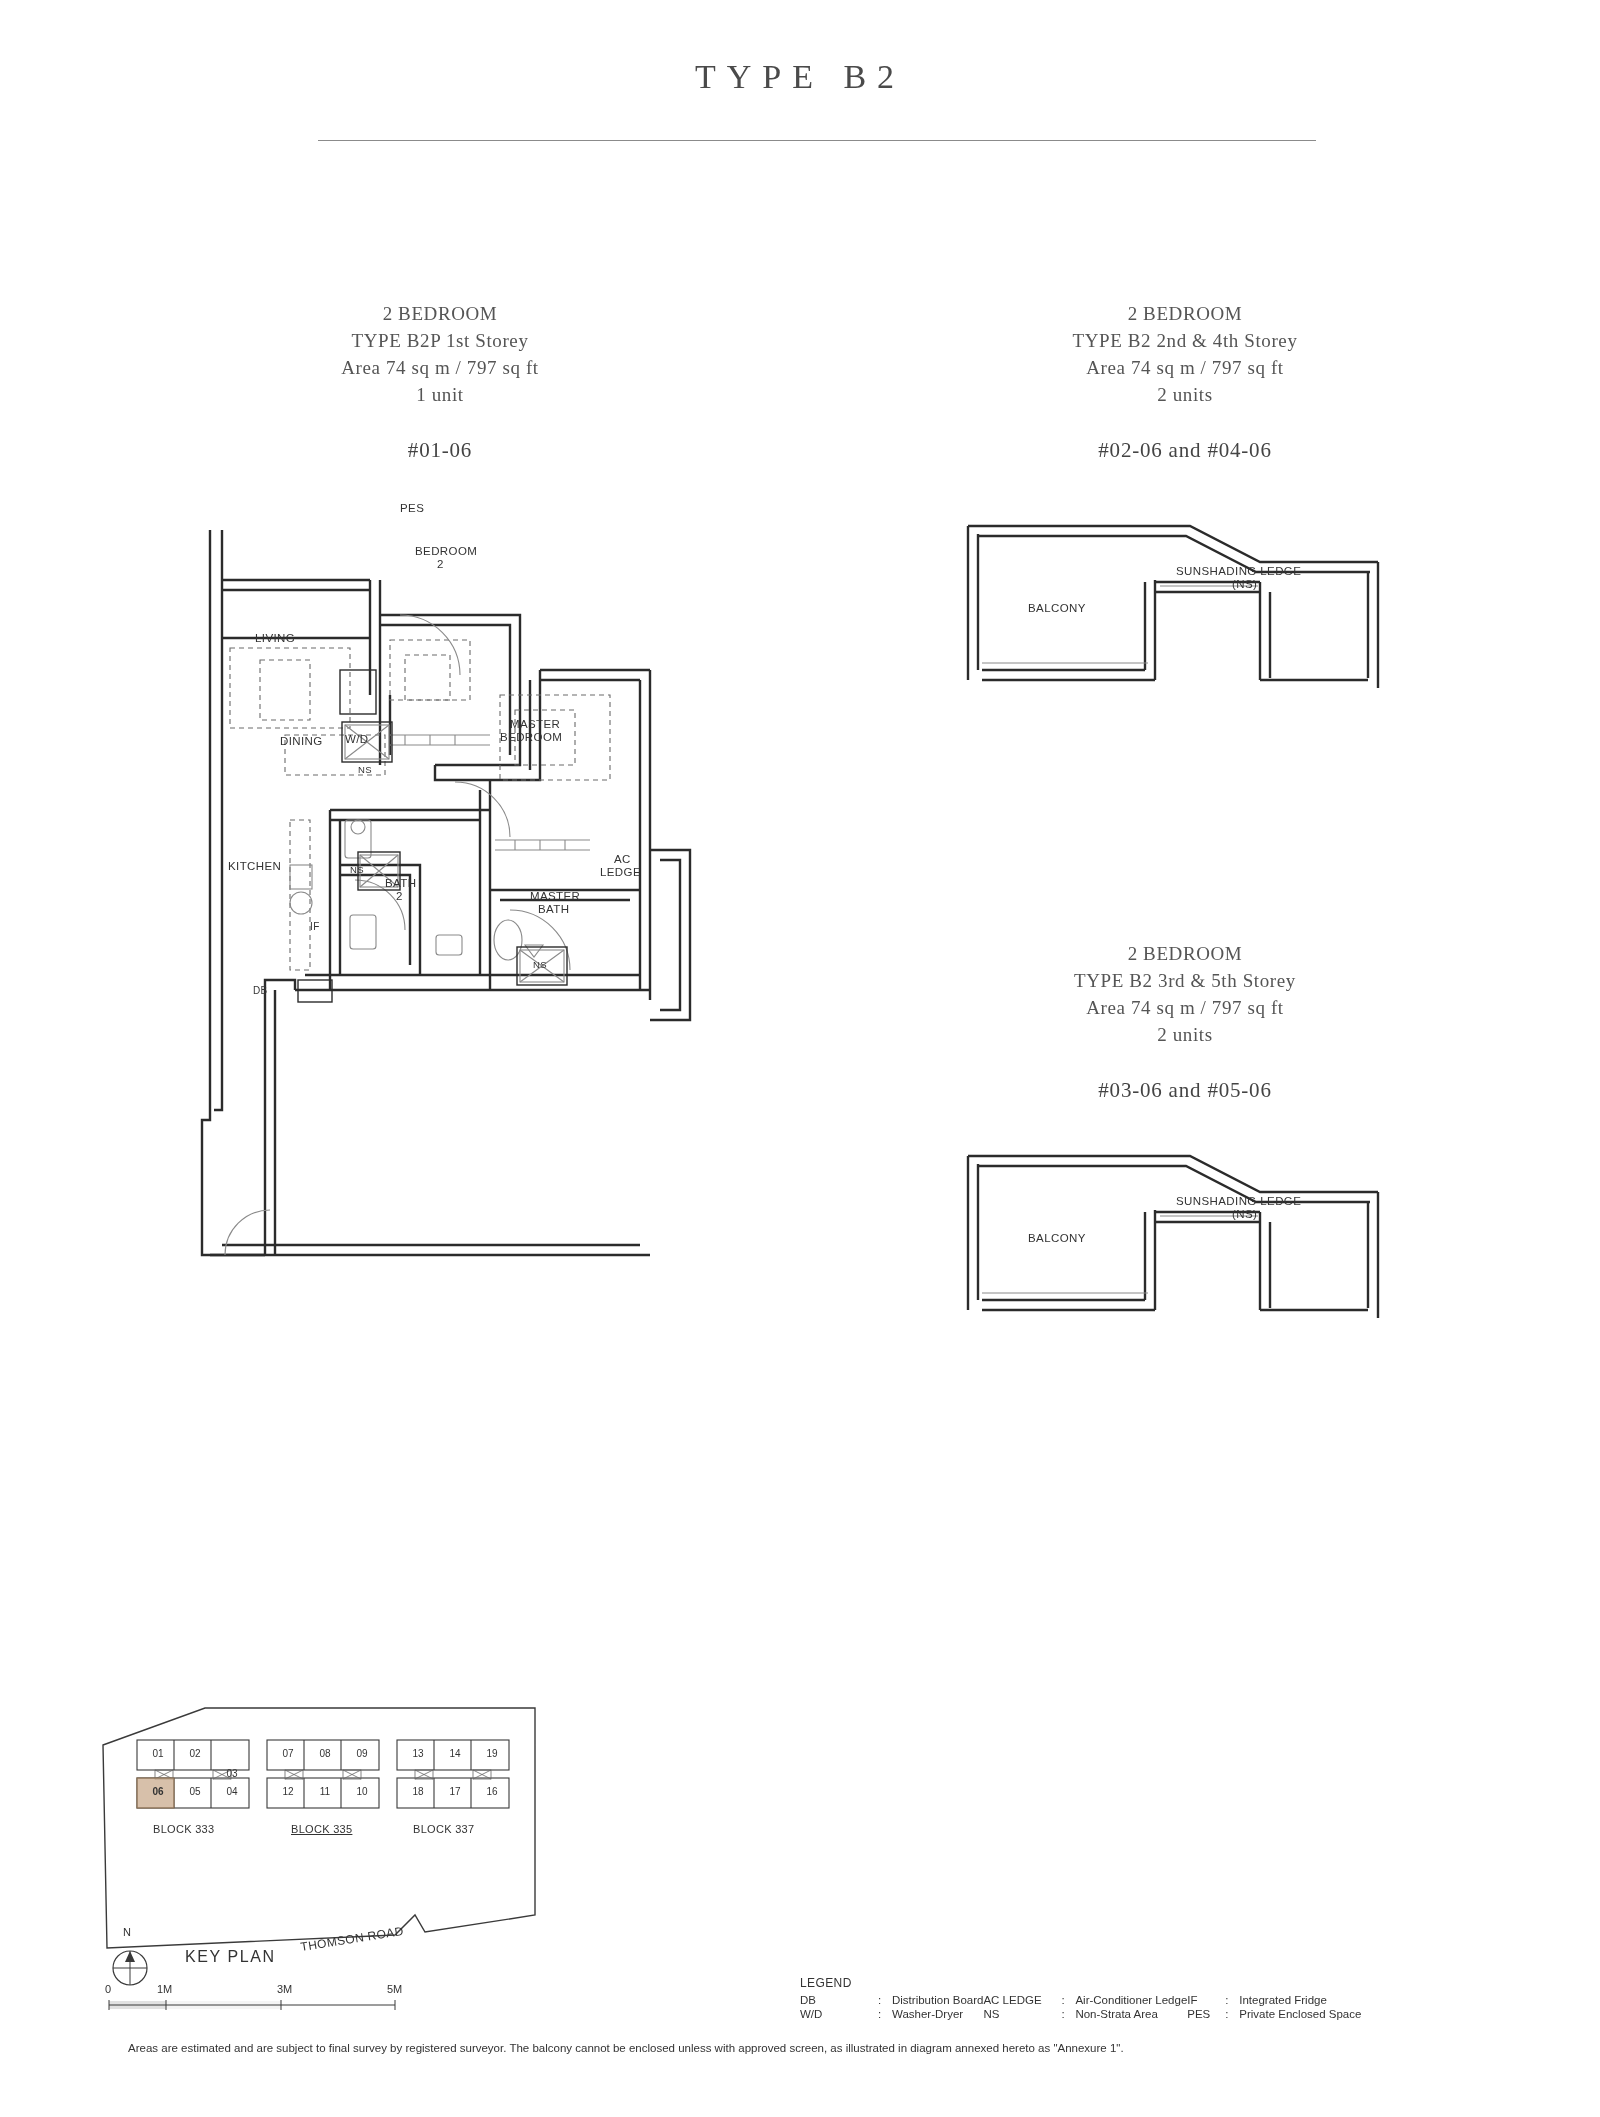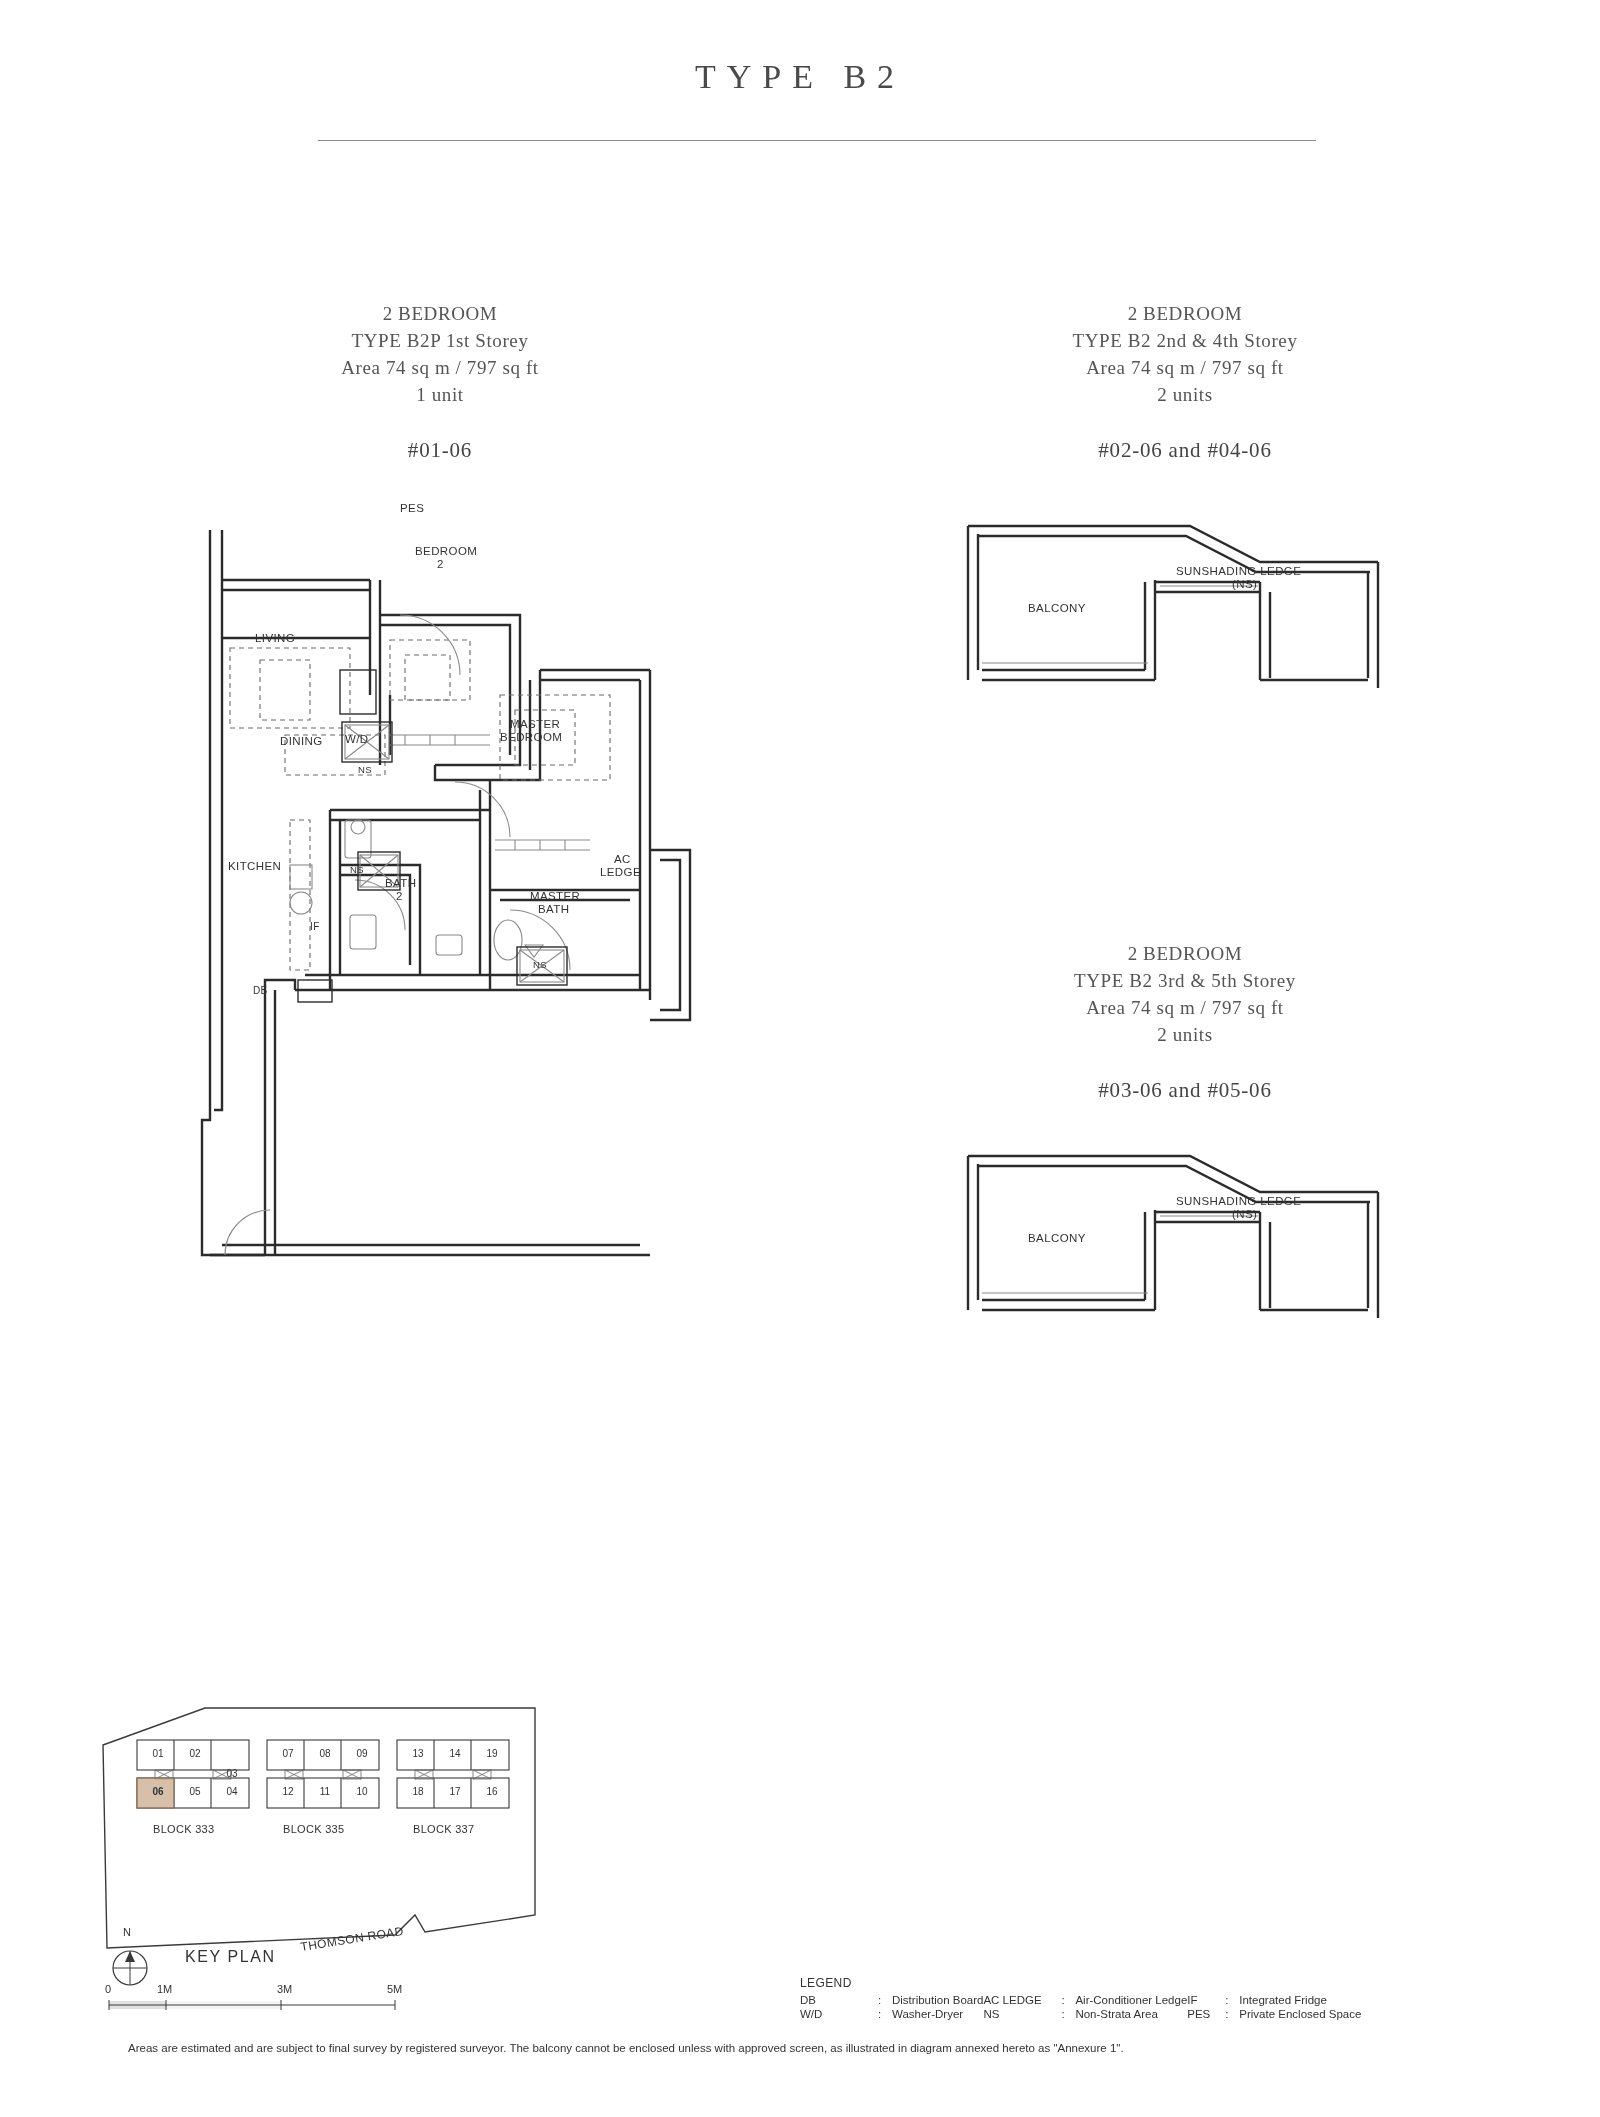--- a/index.html
+++ b/index.html
@@ -352,21 +352,21 @@
   <div class="kp-cell" style="left:252px;top:86px;width:30px;">10</div>
   
   <div class="kp-cell" style="left:308px;top:48px;width:30px;">13</div>
   <div class="kp-cell" style="left:345px;top:48px;width:30px;">14</div>
   <div class="kp-cell" style="left:382px;top:48px;width:30px;">19</div>
   <div class="kp-cell" style="left:308px;top:86px;width:30px;">18</div>
   <div class="kp-cell" style="left:345px;top:86px;width:30px;">17</div>
   <div class="kp-cell" style="left:382px;top:86px;width:30px;">16</div>
 
   <div class="kp-block" style="left:58px;top:123px;">BLOCK 333</div>
-  <div class="kp-block" style="left:188px;top:123px;">BLOCK 335</div>
+  <div class="kp-block" style="left:196px;top:123px;text-decoration:underline;">BLOCK 335</div>
   <div class="kp-block" style="left:318px;top:123px;">BLOCK 337</div>
 
   <div style="position:absolute;left:28px;top:226px;font-size:11px;color:#333;">N</div>
   <div style="position:absolute;left:205px;top:232px;font-size:12px;color:#333;transform:rotate(-9deg);letter-spacing:.4px;">THOMSON ROAD</div>
 
   <div class="scale-num" style="left:10px;top:283px;">0</div>
   <div class="scale-num" style="left:62px;top:283px;">1M</div>
   <div class="scale-num" style="left:182px;top:283px;">3M</div>
   <div class="scale-num" style="left:292px;top:283px;">5M</div>
 </div>

